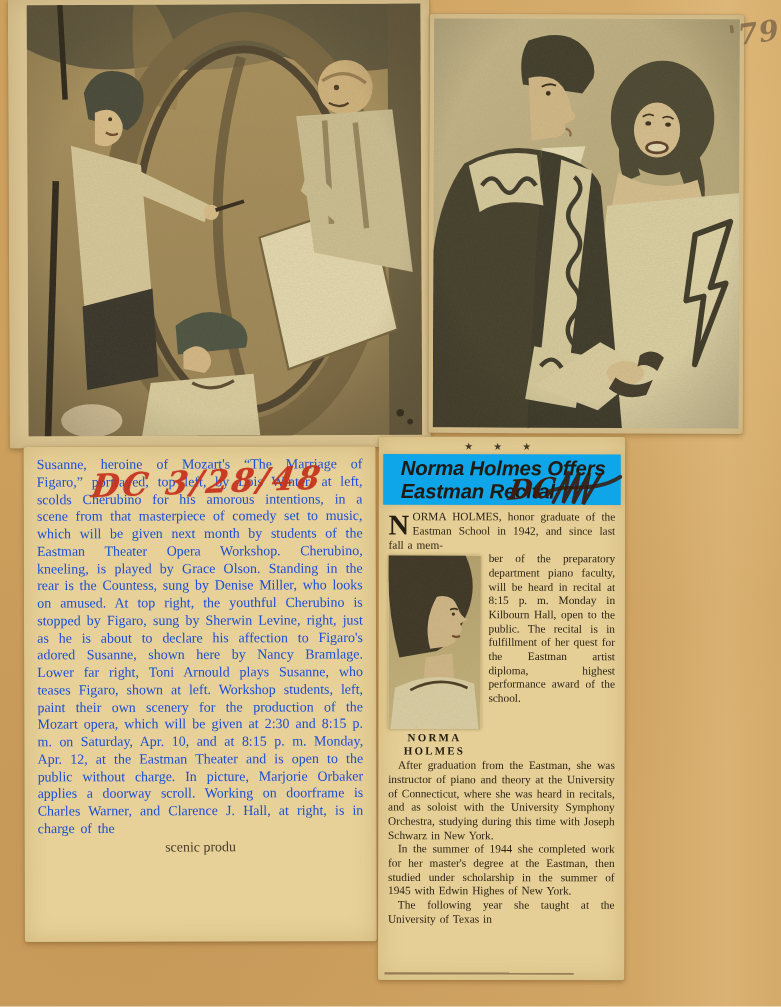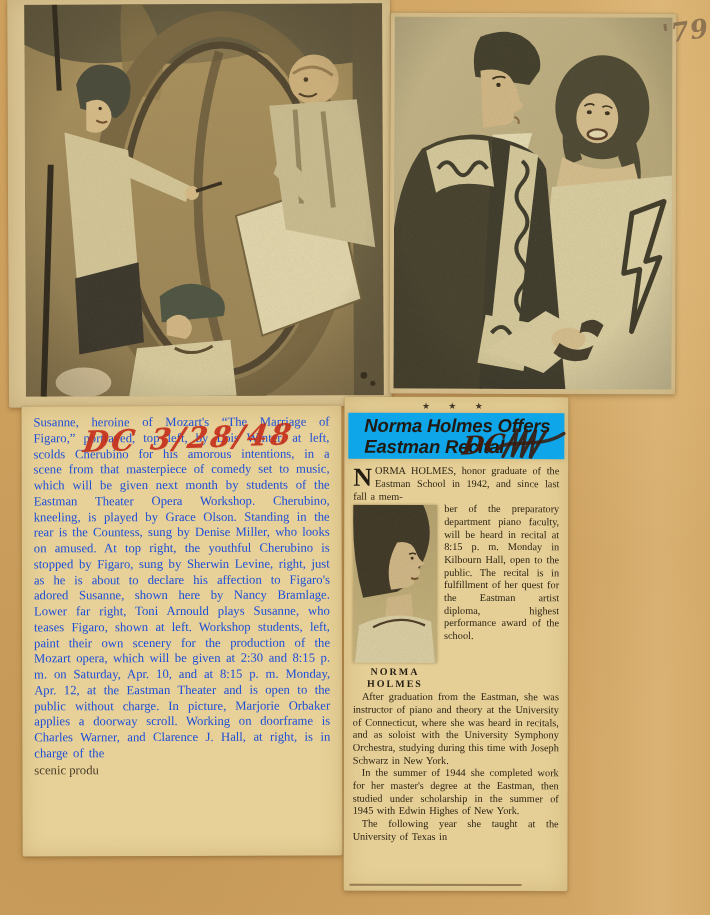--- a/index.html
+++ b/index.html
@@ -40,21 +40,21 @@
   .red-date{
     position:absolute;top:15px;left:62px;z-index:3;
     font:italic 700 29px "DejaVu Serif",serif;color:#c5301b;
     transform:rotate(-2deg) skewX(-10deg);letter-spacing:3px;opacity:.93;
     text-shadow:0 0 1px rgba(197,48,27,.5);white-space:nowrap;
   }
   .body-left{
     margin:9px 12px 0 12px;font:12.7px/1.24 "Liberation Serif",serif;
     text-align:justify;color:#1d4ed8;word-spacing:2px;
   }
-  .last-line{margin:1px 12px 0 12px;font:12.7px "Liberation Serif",serif;color:#2c2315;opacity:.85;}
+  .last-line{margin:1px 12px 0 12px;text-align:center;font:12.7px "Liberation Serif",serif;color:#2c2315;opacity:.85;}
   
   #right-article{left:344px;top:397px;width:224px;height:494px;background:#e5cf96;transform:rotate(0.1deg);overflow:hidden;}
   .stars{margin-top:4px;text-align:center;font-size:9px;letter-spacing:8px;color:#453a28;}
   #right-article .headline-strip{margin:2px 4px 0 4px;background:#0ea5e9;padding:3px 5px 2px 16px;box-shadow:0 0 6px rgba(140,100,40,.25);}
   #right-article h2{margin:0;font:italic 700 18.5px/1.12 "Liberation Sans",sans-serif;color:#201a11;letter-spacing:-0.2px;}
   .red-mark{
     position:absolute;top:33px;left:118px;z-index:3;
     font:italic 700 25px "DejaVu Serif",serif;color:#3e1d0f;
     transform:rotate(-4deg) skewX(-12deg);letter-spacing:1px;
   }

